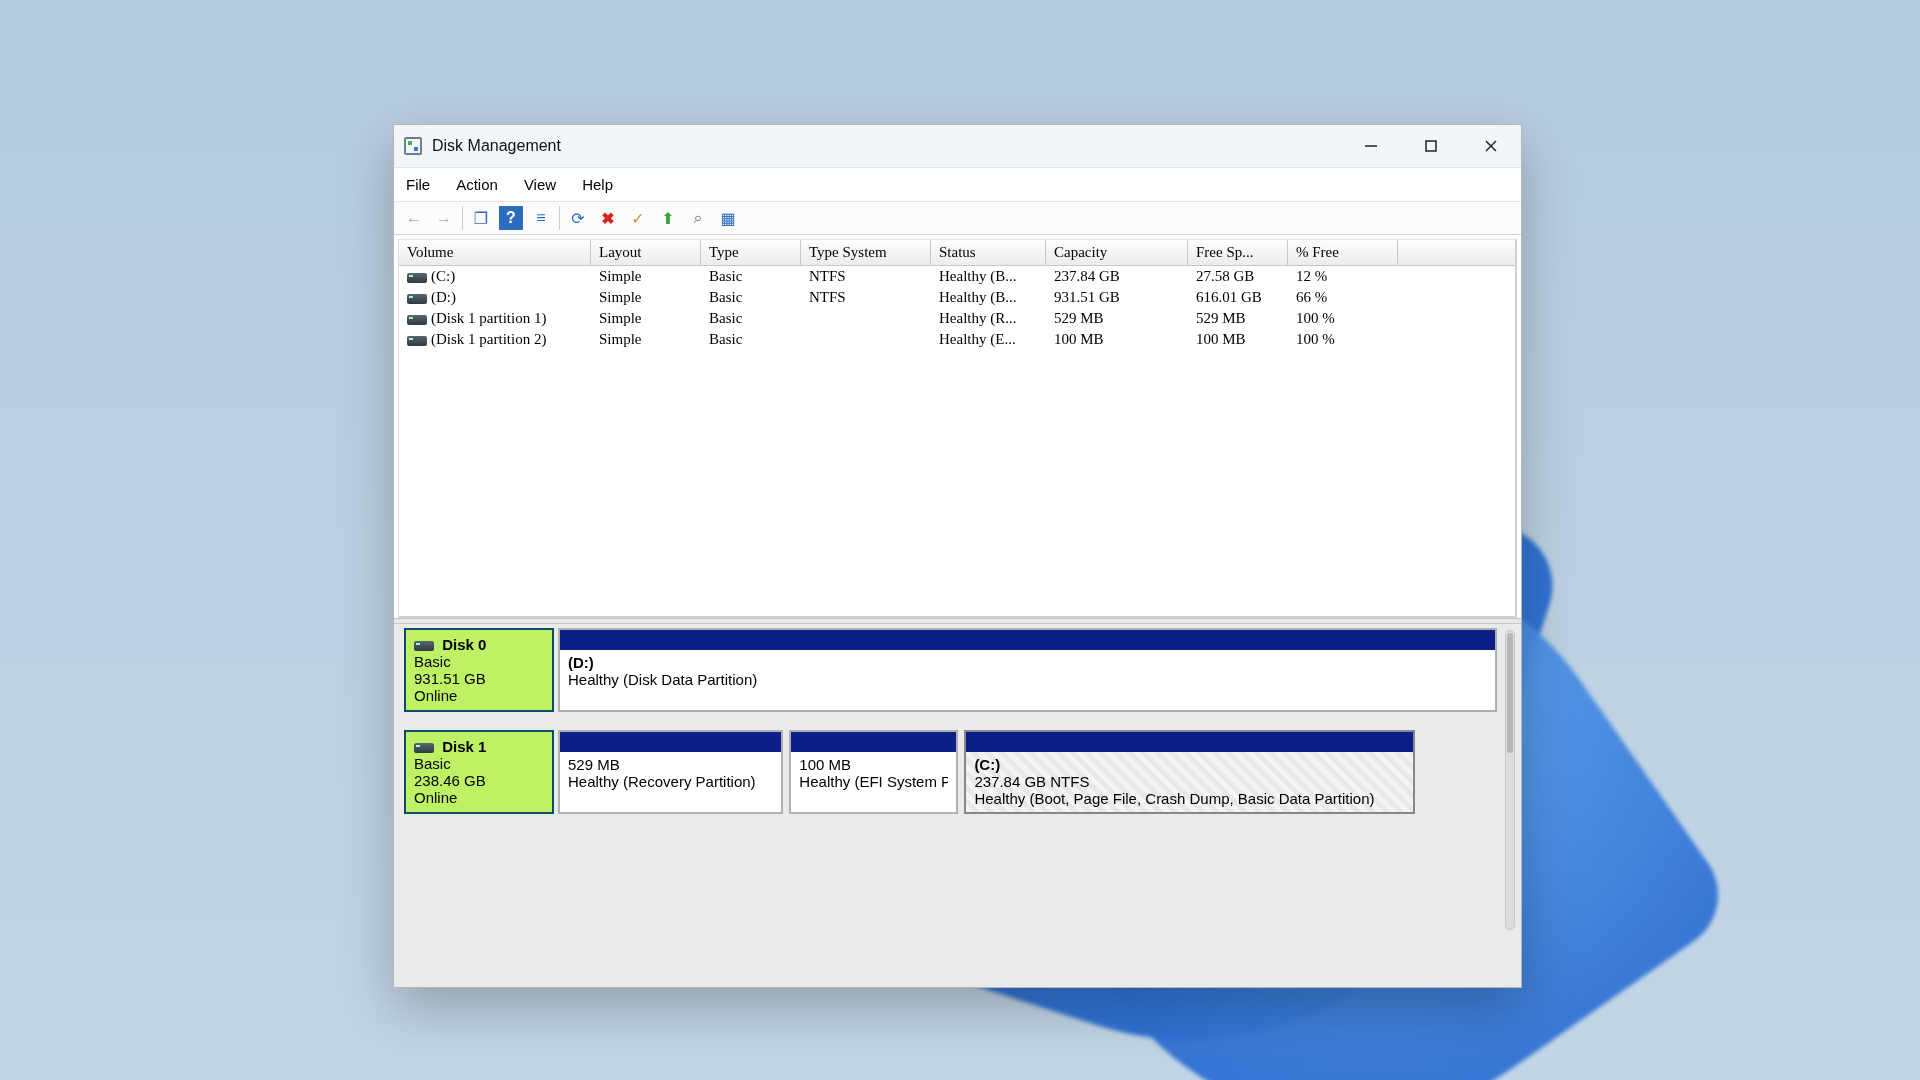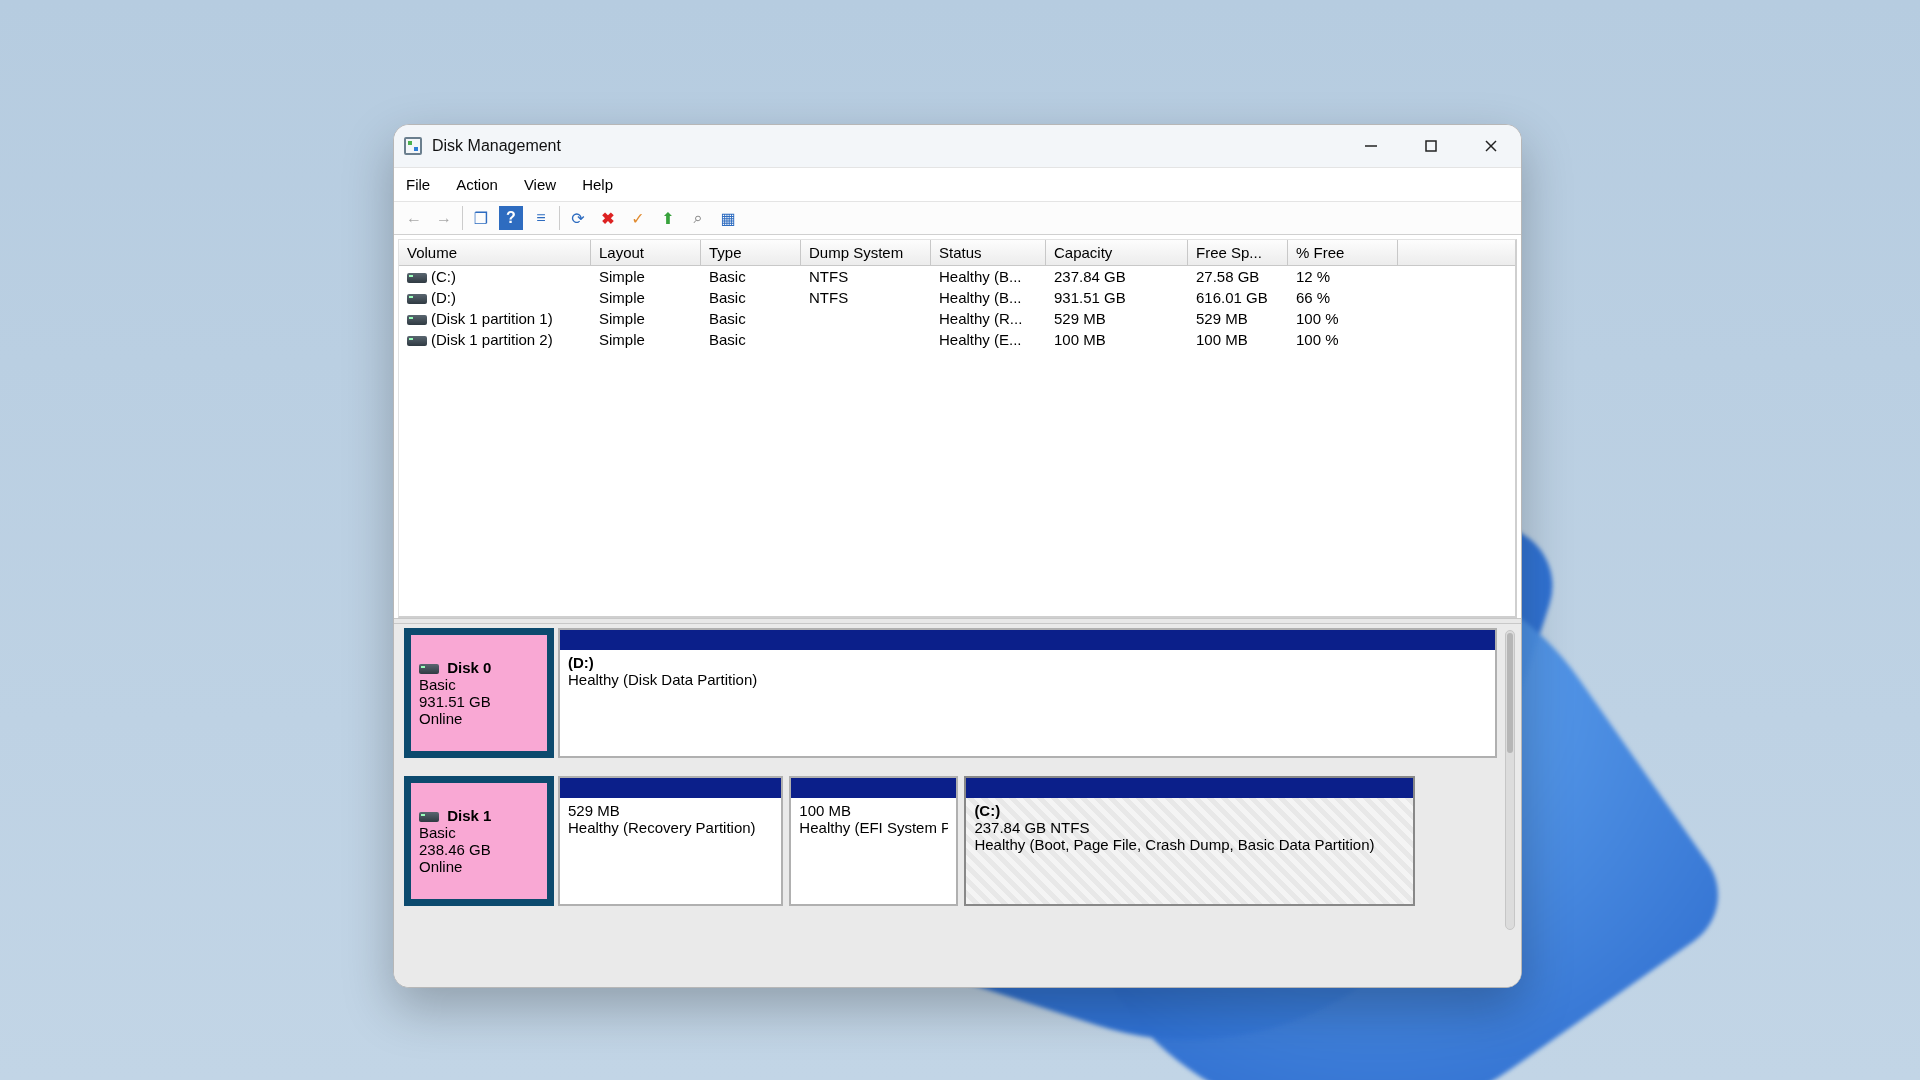--- a/index.html
+++ b/index.html
@@ -18,21 +18,21 @@
   filter: blur(2px);
   z-index: 0;
 }
 .petal { position: absolute; border-radius: 50% 10% 50% 10%; background: radial-gradient(circle at 30% 30%, #5fa6f2, #1f5fc8); }
 .window {
   position: absolute;
   left: 393px; top: 124px;
   width: 1129px; height: 864px;
   background: #fff;
   border: 1px solid #b7b7b7;
-  border-radius: 16px;
+  border-radius: 0;
   box-shadow: 0 20px 50px rgba(0,0,0,.25);
   overflow: hidden;
   z-index: 5;
 }
 .titlebar {
   display: flex; align-items: center; justify-content: space-between;
   height: 42px; padding-left: 10px;
   background: #f3f6f9;
 }
 .titlebar-left { display: flex; align-items: center; gap: 10px; }
@@ -42,36 +42,36 @@
 .app-title { font-size: 16px; color: #111; }
 .titlebar-ctrls { display: flex; }
 .tb-btn { width: 60px; height: 42px; display:flex; align-items:center; justify-content:center; cursor:pointer; }
 .menubar { display:flex; gap: 2px; padding: 4px 0; border-top:1px solid #e4e4e4; border-bottom:1px solid #e4e4e4; }
 .menu-item { padding: 4px 12px; cursor:pointer; }
 .toolbar { display:flex; align-items:center; gap:6px; padding: 4px 8px; border-bottom:1px solid #d0d0d0; background:#fcfcfc; }
 .tool { width:24px; height:24px; display:flex; align-items:center; justify-content:center; font-size:16px; cursor:pointer; }
 .tool.disabled { opacity:.35; cursor:default; }
 .tool.sep { width:1px; height:24px; background:#ccc; cursor:default; }
 .content { display:flex; flex-direction:column; height: calc(100% - 42px - 33px - 35px); }
-.vol-wrap { height: 383px; padding: 4px 4px 0 4px; }
+.vol-wrap { height: 383px; padding: 4px 4px 0 4px; font-family: Liberation Serif, serif; }
 .vol-table { width:100%; border-right:2px solid #cfcfcf; border-bottom:2px solid #cfcfcf; border-top:1px solid #e2e2e2; border-left:1px solid #e2e2e2; height:100%; background:#fff; position:relative; }
 .vol-head { display:flex; background: linear-gradient(#fdfdfd,#ececec); border-bottom:1px solid #c8c8c8; }
 .vh { padding: 4px 8px; border-right:1px solid #c8c8c8; font-size:15px; text-align:left; overflow:hidden; text-overflow:ellipsis; white-space:nowrap; cursor:pointer; }
 .c0{width:192px}.c1{width:110px}.c2{width:100px}.c3{width:130px}.c4{width:115px}.c5{width:142px}.c6{width:100px}.c7{width:110px}.c8{flex:1;border-right:none}
 .vrow { display:flex; padding:1px 0; }
 .vc { padding: 1px 8px; font-size:15px; overflow:hidden; text-overflow:ellipsis; white-space:nowrap; }
 .disk-ico { display:inline-block; width:20px; height:10px; background: linear-gradient(#5a6670,#2f3a42); border-radius:2px; margin-right:4px; vertical-align:middle; position:relative; }
 .disk-ico::after{content:"";position:absolute;top:2px;left:2px;width:4px;height:2px;background:#9fb;}
 .split { height:6px; background:#e8e8e8; border-top:1px solid #c8c8c8; border-bottom:1px solid #c8c8c8; cursor:row-resize; }
 .graph-wrap { flex:1; background:#eaeaea; padding:4px 6px 6px 10px; overflow:hidden; display:flex; gap:8px; }
 .graph-inner{ flex:1; display:flex; flex-direction:column; gap:18px; }
 .gv-scroll{ width:10px; background:#dcdcdc; border:1px solid #c6c6c6; border-radius:5px; position:relative; margin-top:2px; height: 300px; }
 .gv-thumb{ position:absolute; left:1px; right:1px; top:2px; height:120px; background:#b6b6b6; border-radius:4px; }
 .disk-row { display:flex; gap:4px; }
-.disk-label { width:150px; background:#f9a8d4; border:7px solid #0c4a6e; padding:24px 8px; }
+.disk-label { width:150px; background:#bef264; border:2px solid #0c4a6e; padding:6px 8px; }
 .disk-label .dn { font-weight:700; }
 .parts { flex:1; display:flex; gap:6px; }
 .partition { border:2px solid #b0b0b0; background:#fff; display:flex; flex-direction:column; overflow:hidden; }
 .partition .bar { height:20px; background:#0b1f8a; }
 .partition.selected { background: repeating-linear-gradient(45deg,#f4f4f4,#f4f4f4 5px,#e8e8e8 5px,#e8e8e8 10px); border-color:#888; }
 .partition .pbody { padding:4px 8px; flex:1; overflow:hidden; }
 .partition .pname { font-weight:700; }
 .legend { height:28px; border-top:1px solid #c0c0c0; display:flex; align-items:center; gap:10px; padding:0 10px; background:#f7f7f7; }
 .sw { width:14px; height:14px; display:inline-block; }
 .sw.un { background:#000; }
@@ -138,21 +138,21 @@
   </div>
 
   <div class="content">
 
     <div class="vol-wrap">
       <div class="vol-table">
         <div class="vol-head">
           <div class="vh c0">Volume</div>
           <div class="vh c1">Layout</div>
           <div class="vh c2">Type</div>
-          <div class="vh c3">Dump System</div>
+          <div class="vh c3">Type System</div>
           <div class="vh c4">Status</div>
           <div class="vh c5">Capacity</div>
           <div class="vh c6">Free Sp...</div>
           <div class="vh c7">% Free</div>
           <div class="vh c8"></div>
         </div>
         <div id="vol-rows">
             <div class="vrow">
               <div class="vc c0"><span class="disk-ico"></span><span>(C:)</span></div>
               <div class="vc c1">Simple</div>

